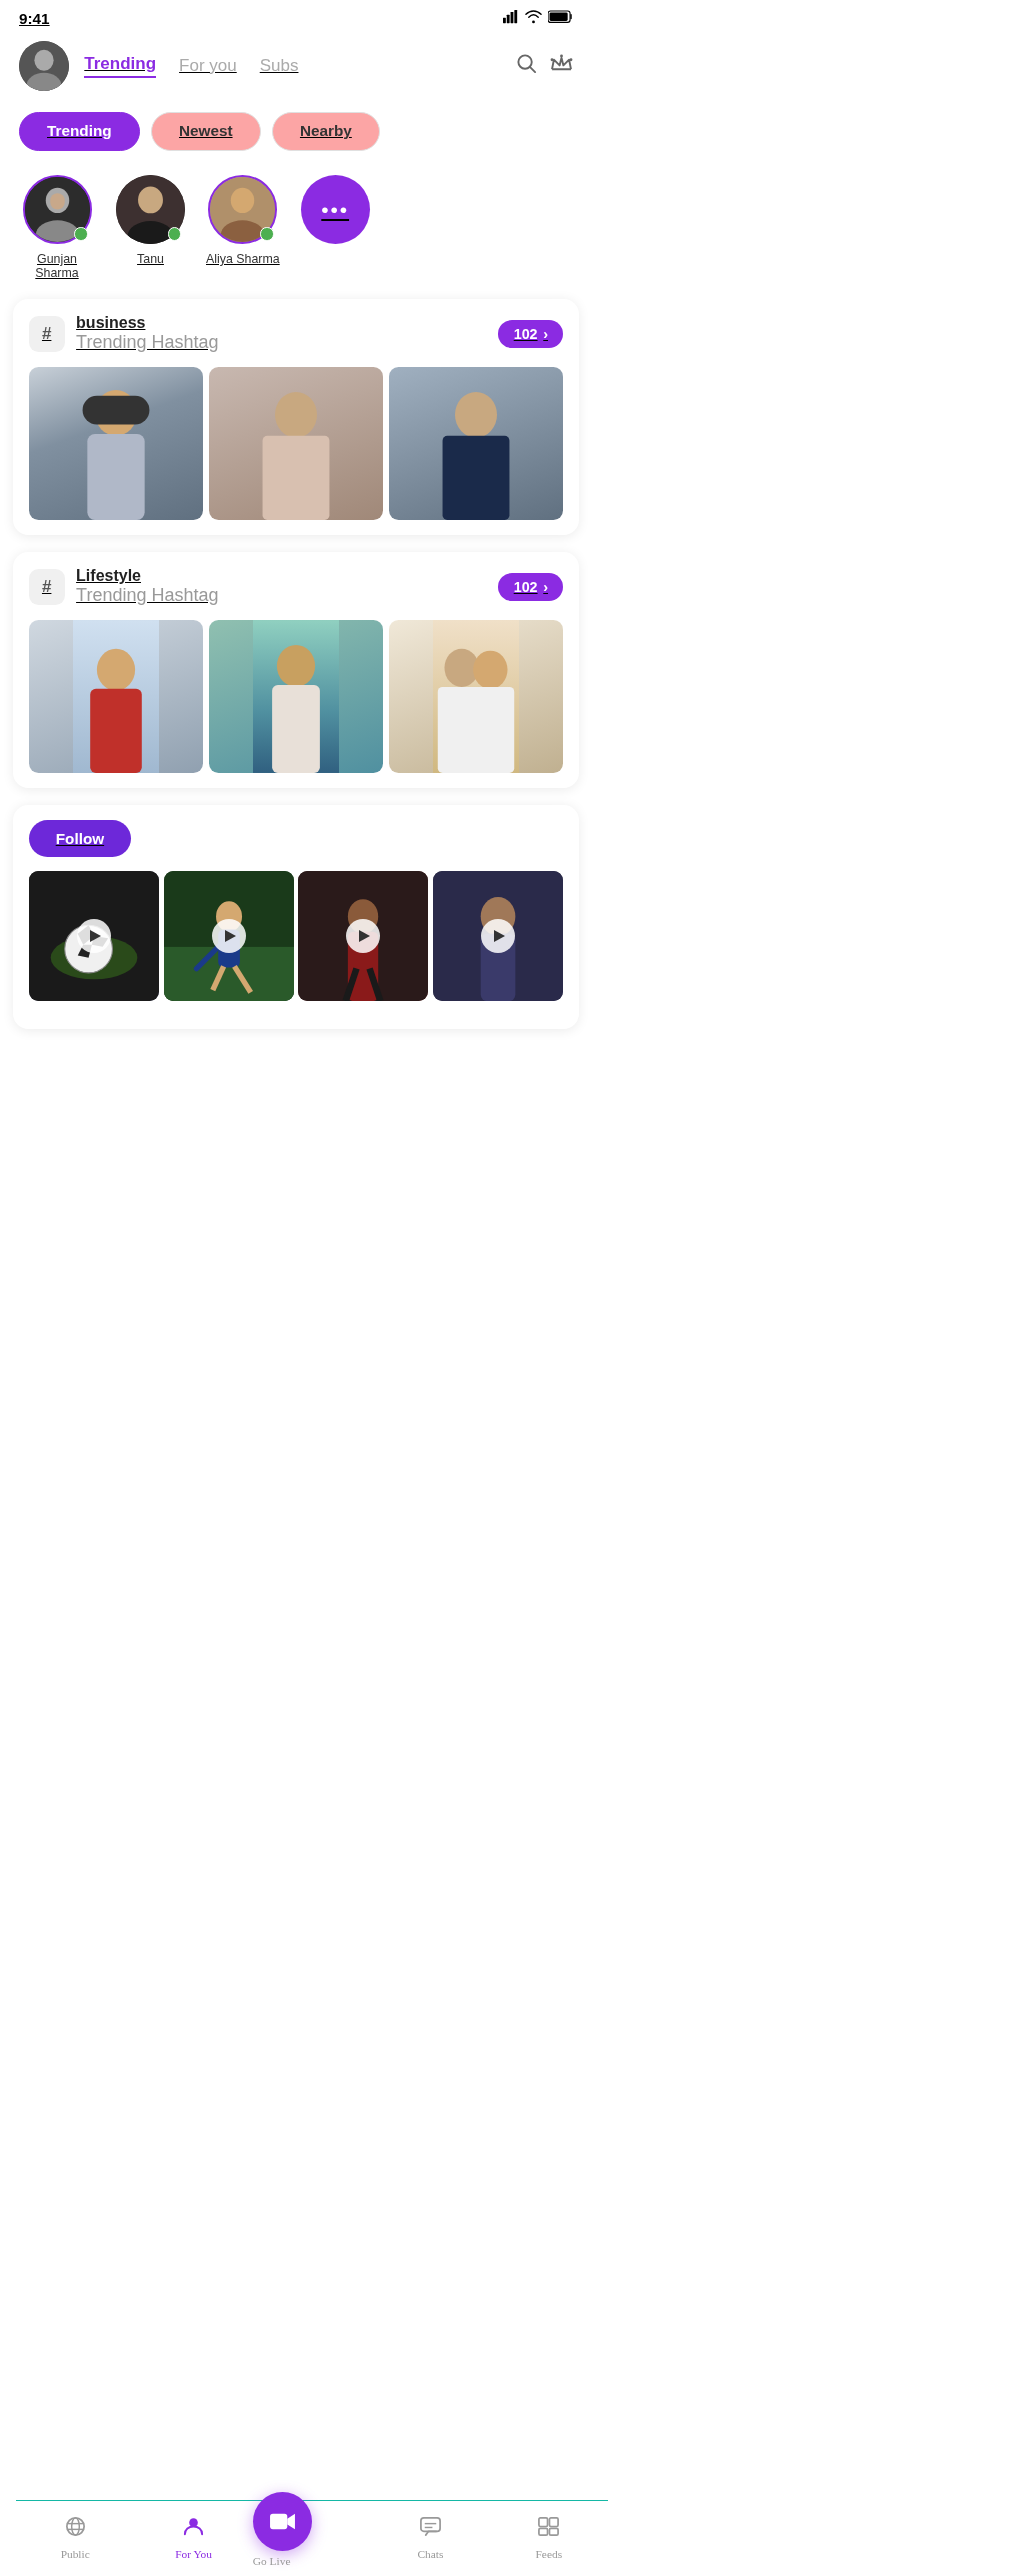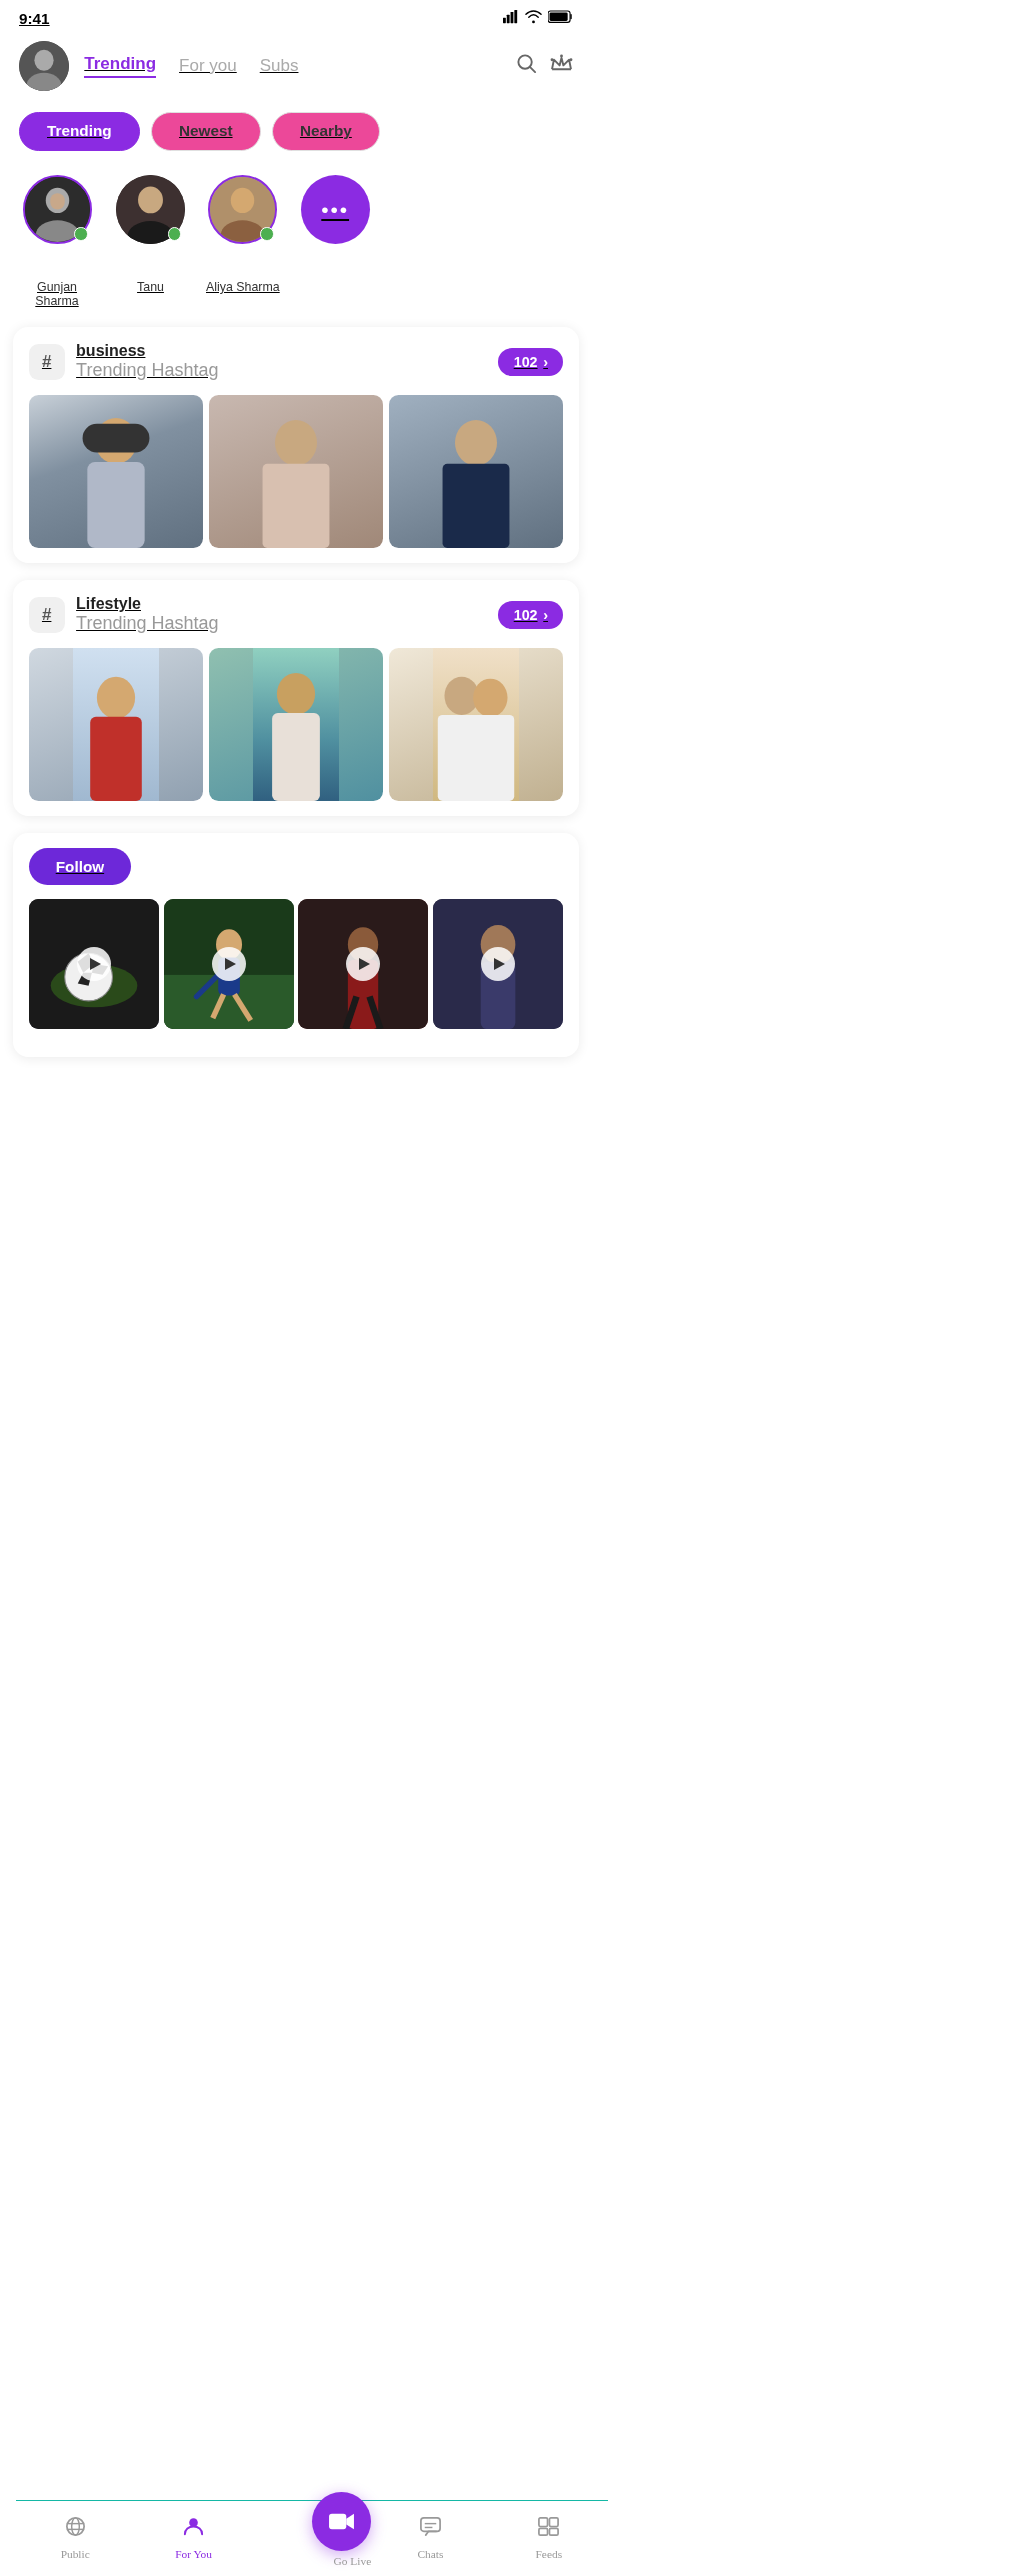--- a/index.html
+++ b/index.html
@@ -85,21 +85,21 @@
       overflow-x: auto;
     }
     .filter-pill {
       padding: 9.5px 27px;
       border-radius: 29px;
       font-size: 15.3px;
       font-weight: 600;
       cursor: pointer;
       white-space: nowrap;
       border: 1.4px solid #e0e0e0;
-      background: #ec4899;
+      background: #fca5a5;
       color: #333;
     }
     .filter-pill.active {
       background: #8B2BE2;
       color: #fff;
       border-color: #8B2BE2;
     }
 
     
     .story-row {
@@ -141,21 +141,20 @@
       height: 13.4px;
       background: #4CAF50;
       border-radius: 50%;
       border: 1.9px solid #fff;
     }
     .story-name {
       font-size: 12.4px;
       color: #333;
       text-align: center;
       max-width: 76px;
-      margin-top: 28px;
     }
     .story-more-btn {
       width: 69px;
       height: 69px;
       border-radius: 50%;
       background: #8B2BE2;
       display: flex;
       align-items: center;
       justify-content: center;
       color: #fff;
@@ -700,21 +699,21 @@
   <div class="nav-item active">
     <span class="nav-icon">
       <svg width="23" height="23" viewBox="0 0 24 24" fill="none">
         <circle cx="12" cy="8" r="4.5" fill="#8B2BE2"></circle>
         <path d="M3 20c0-5 4-8 9-8s9 3 9 8" stroke="#8B2BE2" stroke-width="2" stroke-linecap="round"></path>
       </svg>
     </span>
     <span class="nav-label">For You</span>
   </div>
 
-  <div class="nav-item" style="flex:1;display:flex;flex-direction:column;align-items:flex-end;gap:3.8px;cursor:pointer;">
+  <div class="nav-item" style="flex:1;display:flex;flex-direction:column;align-items:flex-start;gap:3.8px;cursor:pointer;">
     <div class="go-live-btn">
       <svg width="27" height="23" viewBox="0 0 28 24" fill="none">
         <rect x="1" y="4" width="18" height="16" rx="3" fill="#fff"></rect>
         <path d="M19 9l8-5v16l-8-5V9z" fill="#fff"></path>
       </svg>
     </div>
     <span class="nav-label">Go Live</span>
   </div>
 
   <div class="nav-item">

